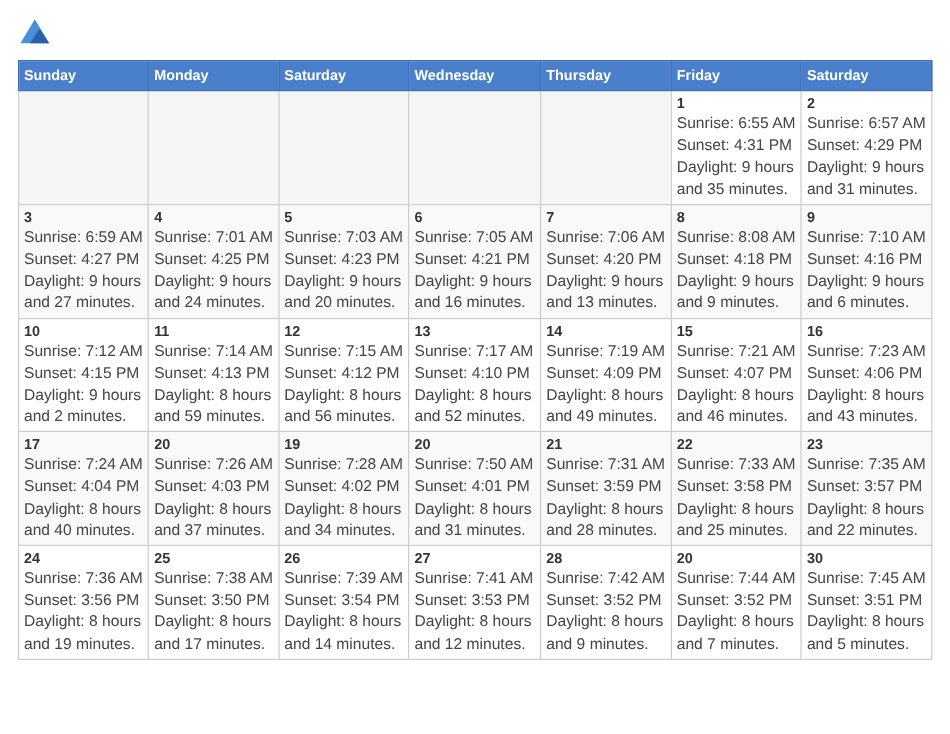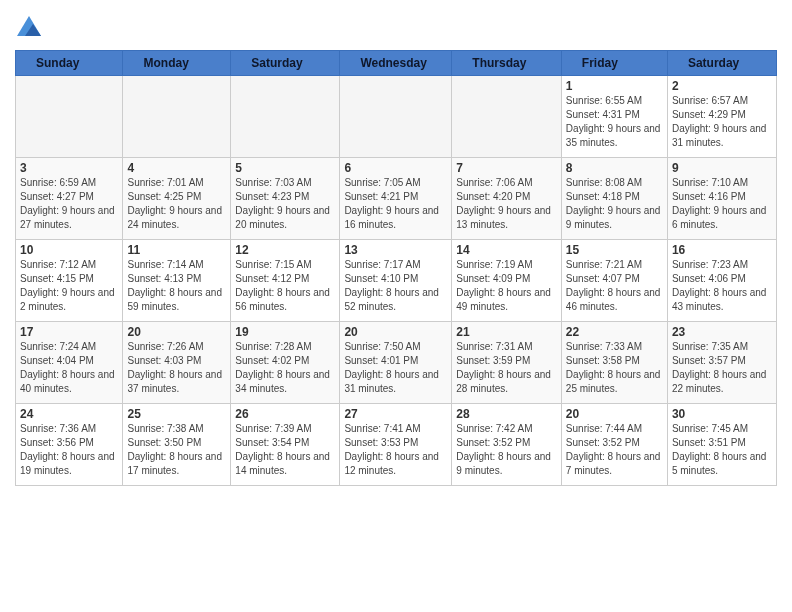--- a/index.html
+++ b/index.html
@@ -57,24 +57,24 @@
     .location {
       font-size: 16px;
       color: #555;
     }
     .calendar {
       width: 100%;
       border-collapse: collapse;
     }
     .calendar th {
       background: #4a7fcb;
-      color: #0f172a;
+      color: #ffffff;
       font-size: 12px;
       font-weight: bold;
-      padding: 5px 20px;
+      padding: 5px 4px;
       text-align: left;
       border: 1px solid #3a6fbb;
     }
     .calendar td {
       border: 1px solid #ccc;
       vertical-align: top;
       padding: 3px 4px;
       width: 113px;
       height: 82px;
       font-size: 10px;
@@ -88,21 +88,21 @@
       background: #f9f9f9;
     }
     .day-number {
       font-size: 12px;
       font-weight: bold;
       color: #333;
       display: block;
       margin-bottom: 1px;
     }
     .day-info {
-      font-size: 10px;
+      font-size: 13px;
       line-height: 1.4;
       color: #444;
     }
     .row-even td:not(.empty) {
       background: #efefef;
     }
   </style>
 </head>
 <body>
 

